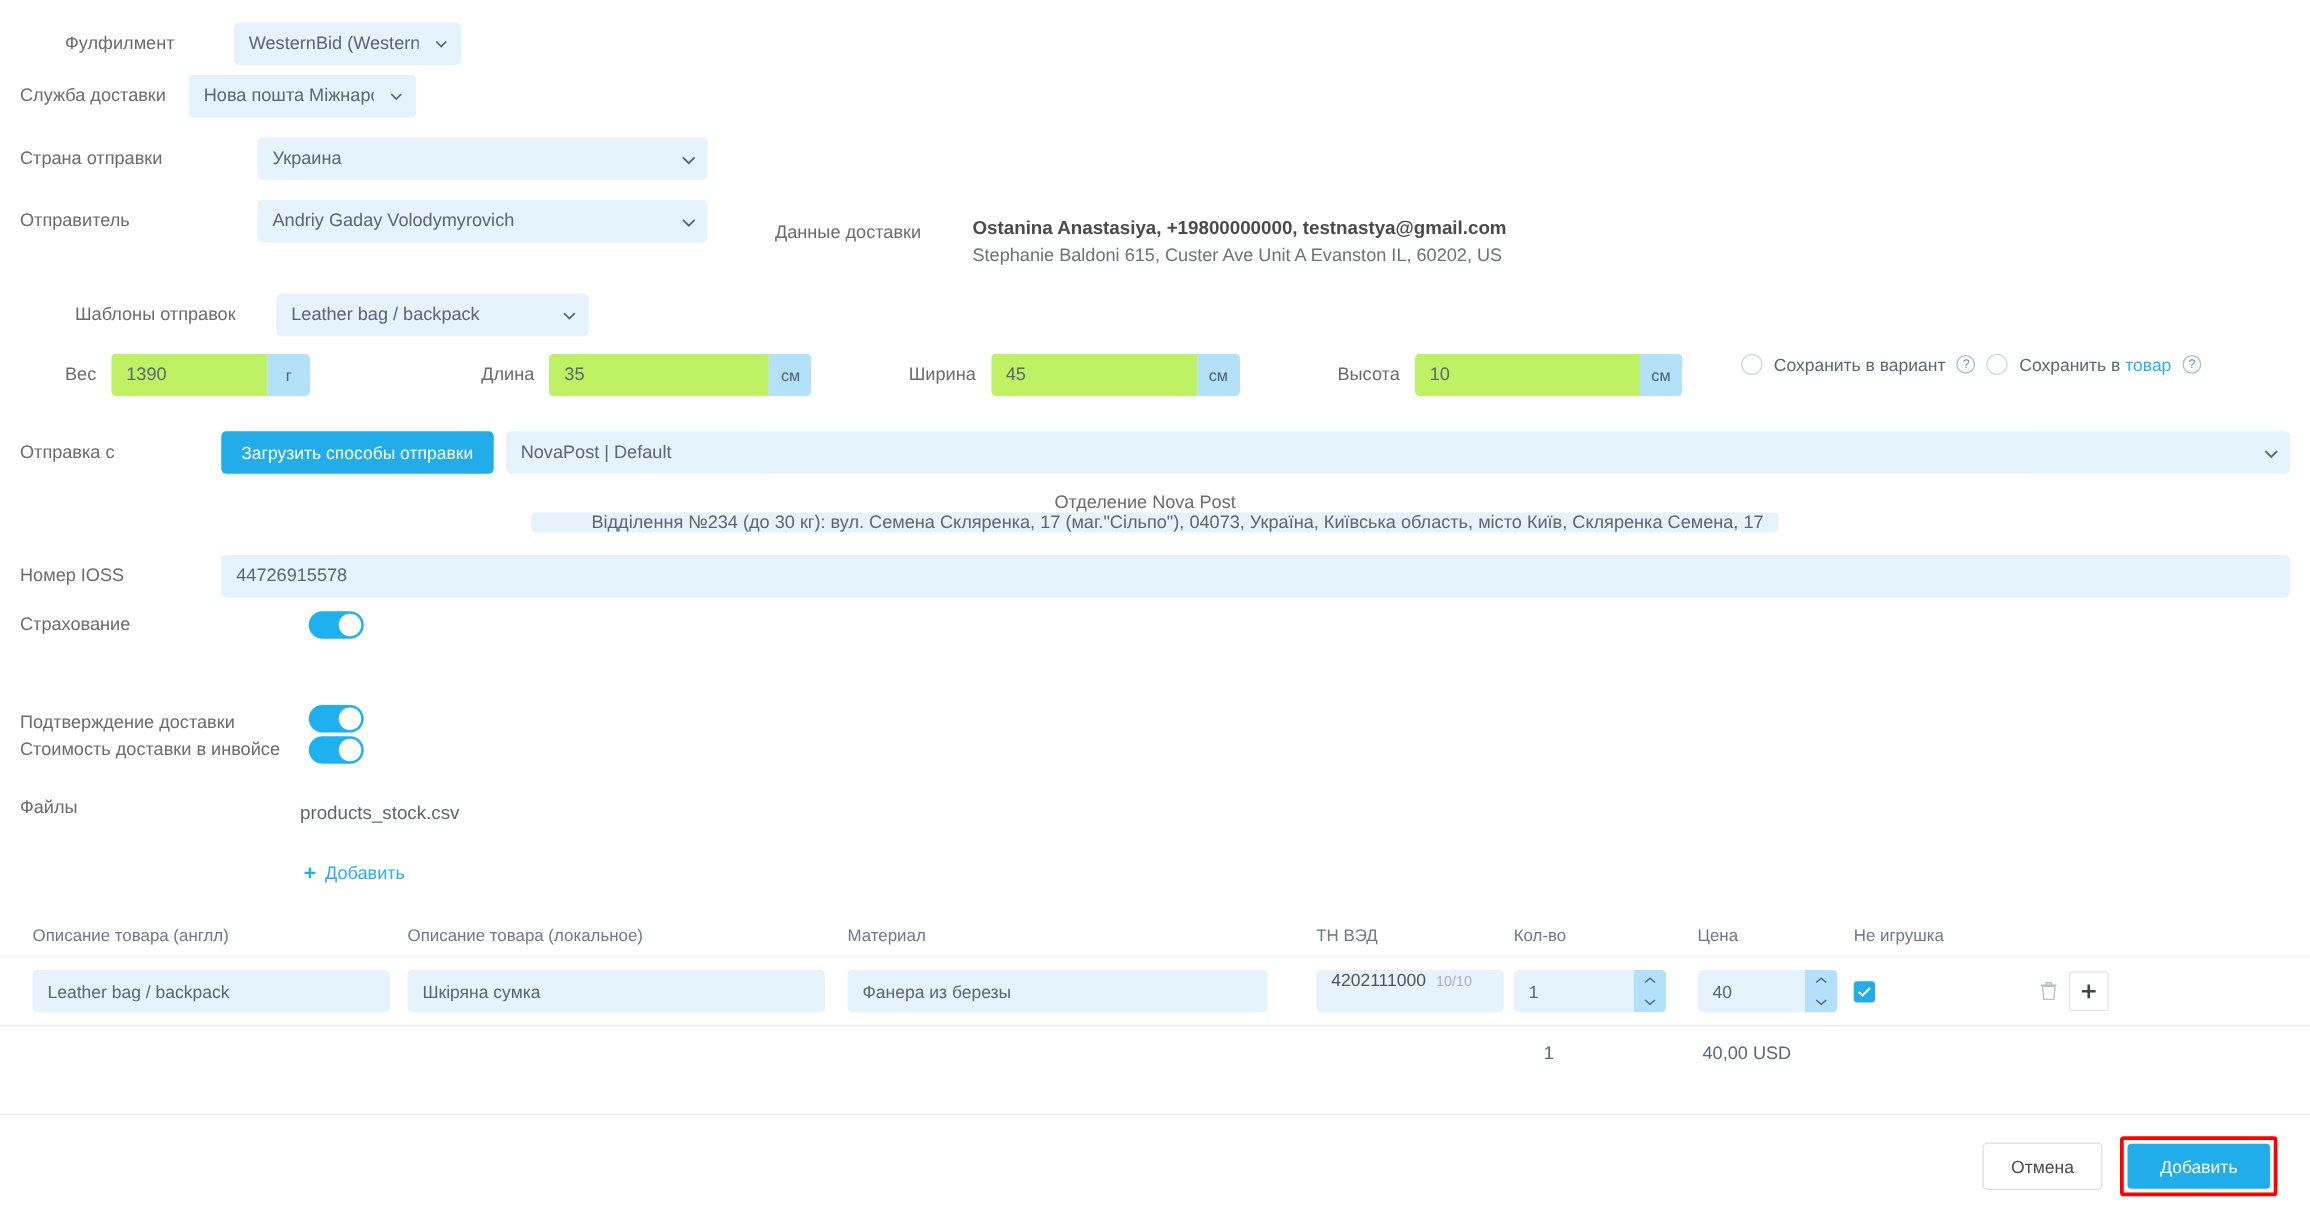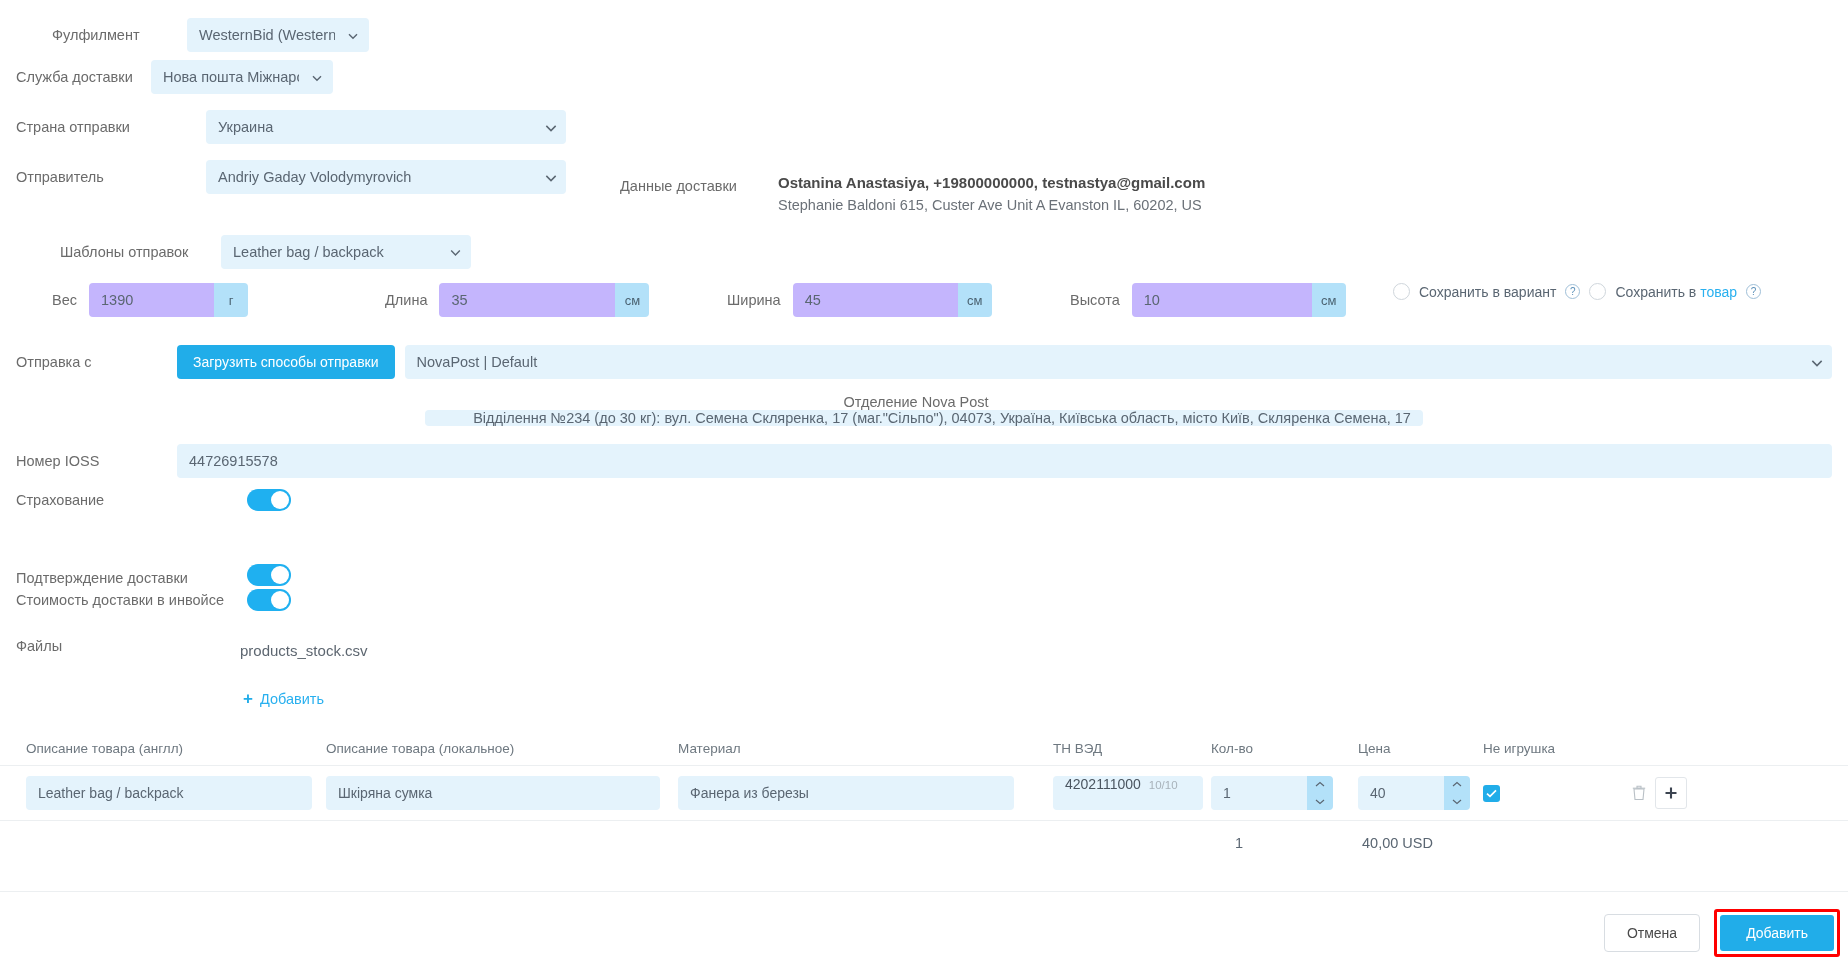--- a/index.html
+++ b/index.html
@@ -41,21 +41,21 @@
 
   
   .measure { display: flex; align-items: center; }
   .measure .mlabel { font-size: 14.5px; color:#6b6b6b; margin-right: 12px; white-space:nowrap;}
   .inputwrap {
     display: flex; align-items: stretch;
     border-radius: 4px; overflow: hidden;
     height: 34px;
   }
   .inputwrap input {
-    background: #c4b5fd; border: none; outline: none;
+    background: #bef264; border: none; outline: none;
     font-family: "Liberation Sans", sans-serif;
     font-size: 14.5px; color: #5a6672;
     padding: 0 12px; height: 34px;
   }
   .unit {
     background: #b3e1f9; color: #4b6372;
     font-size: 13px; display: flex; align-items: center;
     justify-content: center; width: 34px; height: 34px;
   }
 
@@ -142,21 +142,21 @@
     background: #fff; display: flex; align-items: center; justify-content: center;
     cursor: pointer;
   }
   .iconbtn.noborder { border-color: #eceff1; }
   .totalrow { display: flex; align-items: center; height: 44px; padding: 0 26px; font-size: 14.5px; color: #5a6672; }
 
   .footer {
     position: absolute; left: 0; bottom: 0; width: 1848px; height: 82px;
     border-top: 1px solid #eceff1;
     display: flex; align-items: center; justify-content: flex-end;
-    padding-right: 8px; gap: 14px;
+    padding-right: 26px; gap: 14px;
   }
   .redbox {
     border: 3px solid #ff0000; border-radius: 3px; padding: 3px;
     display: flex; align-items: center;
   }
   .addbtn {
     background: #21ade9; color: #fff; border: none; border-radius: 3px;
     font-size: 14px; font-family: "Liberation Sans", sans-serif;
     height: 36px; padding: 0 26px; cursor: pointer;
   }

